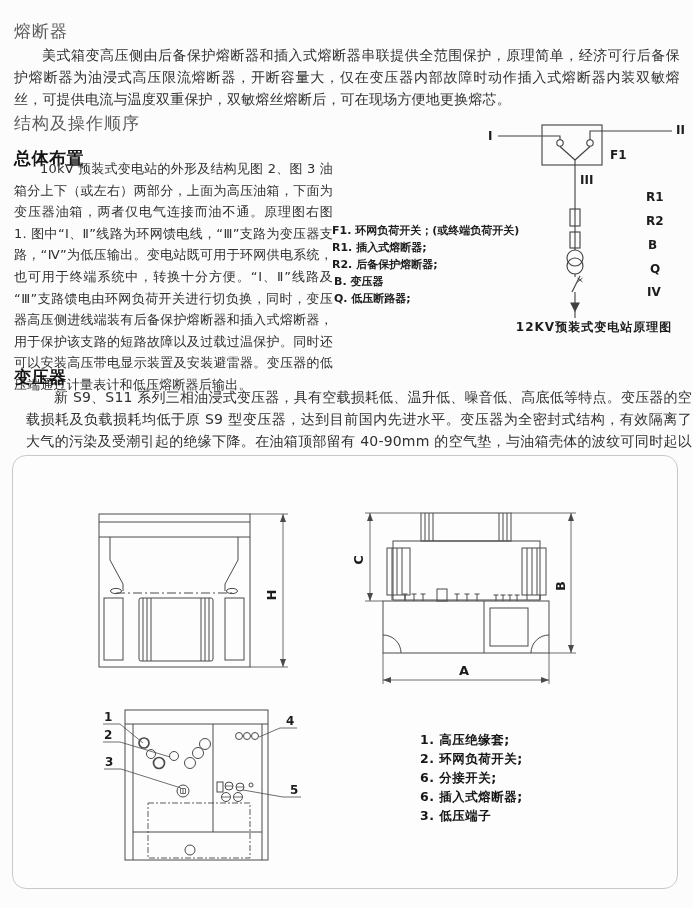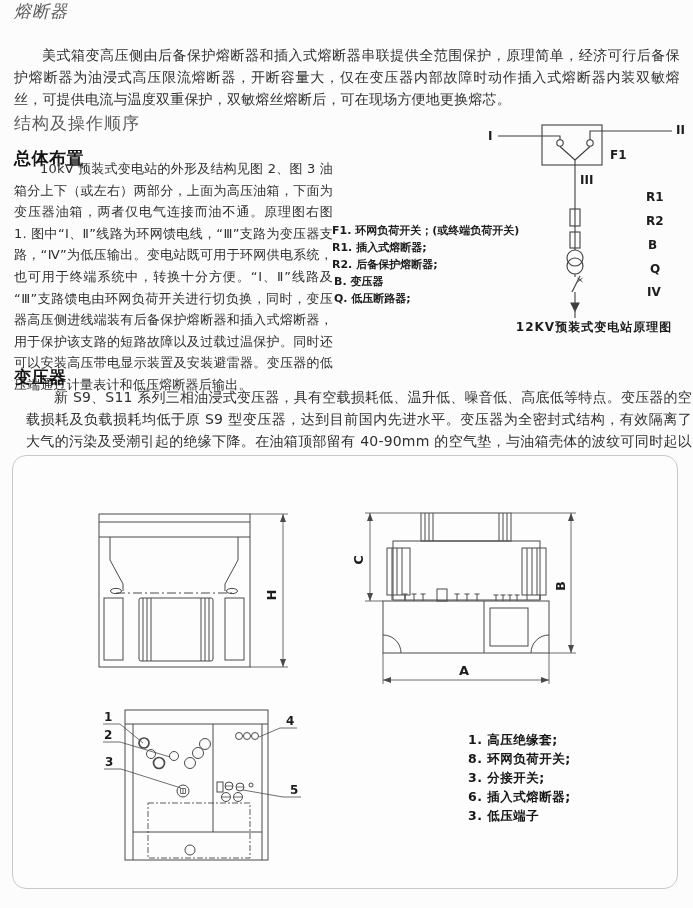--- a/index.html
+++ b/index.html
@@ -24,34 +24,34 @@
   .body-col{
     width:319px;font-size:13px;line-height:21.6px;color:#303030;
     text-align:justify;text-indent:2em;letter-spacing:.2px;
   }
   .figure-box{
     left:12px;top:455px;width:664px;height:432px;
     border:1.5px solid #c9c9c9;border-radius:14px;background:#fdfdfd;
   }
   .parts-list{
     left:420px;top:730px;font-size:12.5px;line-height:19px;
-    font-weight:600;color:#161616;letter-spacing:.5px;margin-left:48px;
+    font-weight:600;color:#161616;letter-spacing:.5px;
   }
   svg{overflow:visible;}
   svg text{font-family:"DejaVu Sans","Liberation Sans",sans-serif;fill:#1c1c1c;}
   .lbl{font-size:12px;font-weight:600;}
   .legend-t{font-size:11px;font-weight:600;}
   .cap{font-size:12px;font-weight:700;letter-spacing:1px;}
   .dim{font-size:13px;font-weight:700;}
   .co{font-size:12px;font-weight:600;}
 </style>
 </head>
 <body>
 
-<div class="abs h-gray" style="left:14px;top:0;font-style:italic;">熔断器</div>
+<div class="abs h-gray" style="left:14px;top:20px;">熔断器</div>
 <div class="abs body-wide" style="left:14px;top:44px;">美式箱变高压侧由后备保护熔断器和插入式熔断器串联提供全范围保护，原理简单，经济可行后备保护熔断器为油浸式高压限流熔断器，开断容量大，仅在变压器内部故障时动作插入式熔断器内装双敏熔丝，可提供电流与温度双重保护，双敏熔丝熔断后，可在现场方便地更换熔芯。</div>
 
 <div class="abs h-gray" style="left:14px;top:112px;">结构及操作顺序</div>
 <div class="abs h-black" style="left:14px;top:147px;">总体布置</div>
 <div class="abs body-col" style="left:14px;top:158px;">10kV 预装式变电站的外形及结构见图 2、图 3 油箱分上下（或左右）两部分，上面为高压油箱，下面为变压器油箱，两者仅电气连接而油不通。原理图右图 1. 图中“Ⅰ、Ⅱ”线路为环网馈电线，“Ⅲ”支路为变压器支路，“Ⅳ”为低压输出。变电站既可用于环网供电系统，也可用于终端系统中，转换十分方便。“Ⅰ、Ⅱ”线路及“Ⅲ”支路馈电由环网负荷开关进行切负换，同时，变压器高压侧进线端装有后备保护熔断器和插入式熔断器，用于保护该支路的短路故障以及过载过温保护。同时还可以安装高压带电显示装置及安装避雷器。变压器的低压端通过计量表计和低压熔断器后输出。</div>
 
 <svg class="abs" style="left:330px;top:112px;" width="363" height="245" viewBox="0 0 363 245">
   <g stroke="#3f3f3f" stroke-width="1.1" fill="none">
 
     <polyline points="168,24 230,24 230,28"></polyline>
@@ -214,17 +214,17 @@
   </g>
   <text x="14" y="19" class="co">1</text>
   <text x="14" y="37" class="co">2</text>
   <text x="15" y="64" class="co">3</text>
   <text x="196" y="23" class="co">4</text>
   <text x="200" y="92" class="co">5</text>
 </svg>
 
 <div class="abs parts-list">
   <div>1. 高压绝缘套;</div>
-  <div>8. 环网负荷开关;</div>
-  <div>3. 分接开关;</div>
+  <div>2. 环网负荷开关;</div>
+  <div>6. 分接开关;</div>
   <div>6. 插入式熔断器;</div>
   <div>3. 低压端子</div>
 </div>
 
 </body></html>

